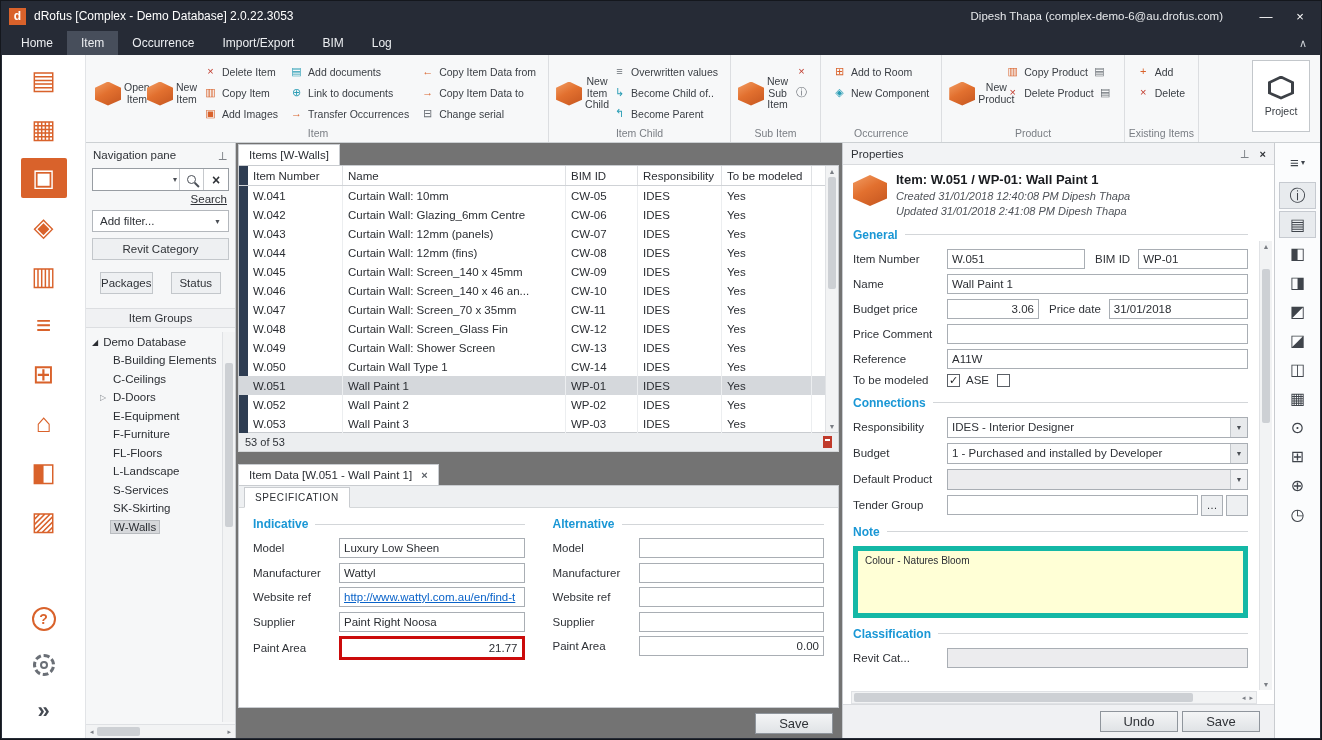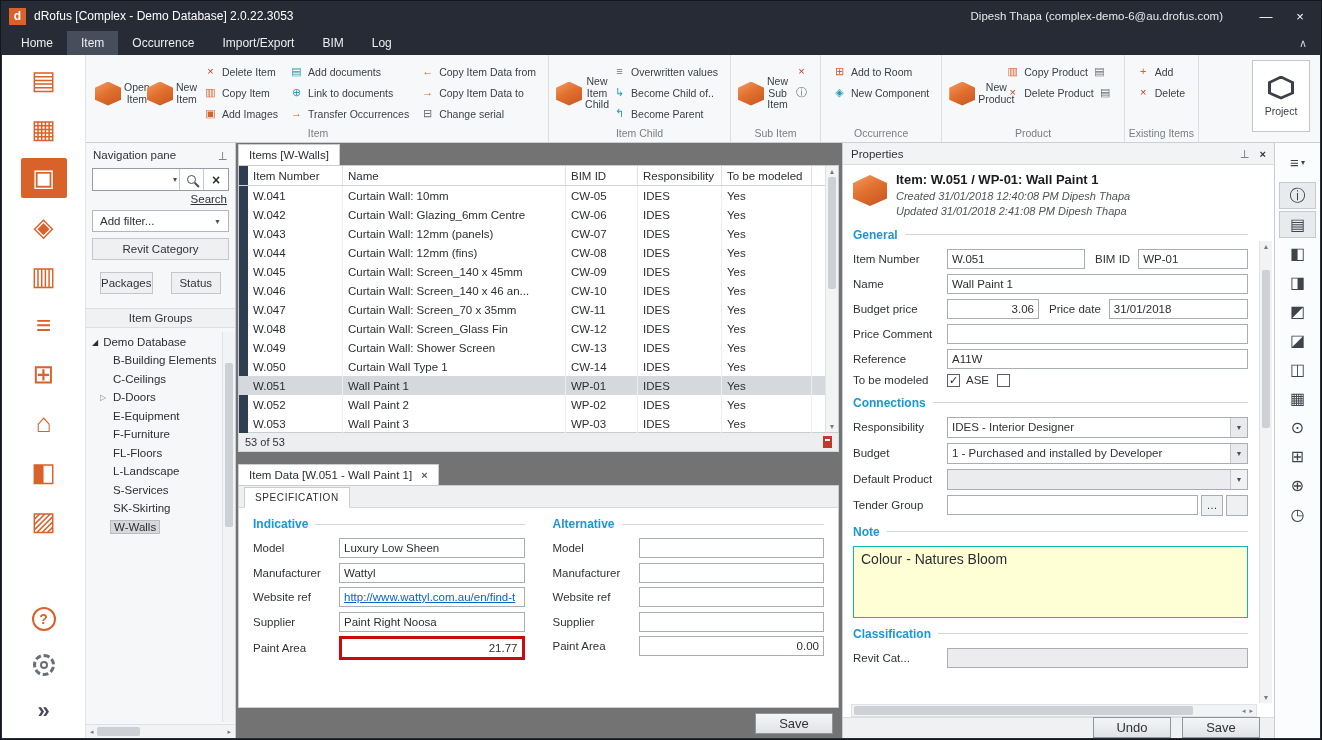--- a/index.html
+++ b/index.html
@@ -146,24 +146,24 @@
   .pinp.fx { flex:1; }
   .pinp.rt { justify-content:flex-end; }
   .pinp.dis { background:#ececee; }
   .plbl2 { padding-left:10px; flex-shrink:0; }
   .chk { width:13px; height:13px; border:1px solid #5a5f66; background:#fff; display:flex; align-items:center; justify-content:center; font-size:11px; line-height:1; color:#1a1c20; margin-right:6px; }
   .combo { flex:1; height:21px; border:1px solid #a9aeb4; background:#fff; display:flex; align-items:stretch; overflow:hidden; }
   .combo .val { flex:1; padding:0 4px; display:flex; align-items:center; white-space:nowrap; overflow:hidden; }
   .combo .dd { width:17px; border-left:1px solid #c3c7cb; background:#e8eaec; display:flex; align-items:center; justify-content:center; font-size:7px; color:#4a4e54; }
   .combo.dis { background:#ececee; } .combo.dis .dd { background:#f0f1f3; }
   .mini { width:22px; height:21px; border:1px solid #a9aeb4; background:#eef0f2; display:flex; align-items:center; justify-content:center; font-size:11px; color:#2f3237; margin-left:3px; flex-shrink:0; }
-  .note-box { height:72px; background:#ffffd6; border:1px solid #14b8a6; font-size:14px; color:#2b2e33; padding:4px 7px; margin-bottom:4px; }
+  .note-box { height:72px; background:#ffffd6; border:5px solid #14b8a6; font-size:10px; color:#2b2e33; padding:4px 7px; margin-bottom:4px; }
   .props-vscroll { top:76px; bottom:14px; right:2px; }
   .props-hscroll { position:absolute; bottom:0; left:8px; right:17px; height:13px; background:#f2f3f4; border:1px solid #e0e2e5; display:flex; align-items:center; padding:0 2px; gap:2px; }
-  .props-footer { height:21px; display:flex; align-items:flex-end; justify-content:flex-end; gap:11px; padding:0 14px; background:#f0f1f3; border-top:1px solid #d9dbde; flex-shrink:0; }
+  .props-footer { height:34px; display:flex; align-items:center; justify-content:flex-end; gap:4px; padding:0 14px; background:#f0f1f3; border-top:1px solid #d9dbde; flex-shrink:0; }
 
   
   .right-strip { width:46px; flex-shrink:0; background:#fbfcfd; border-left:1px solid #c9ccd0; padding-top:4px; }
   .rs-item { height:27px; margin:2px 4px; display:flex; align-items:center; justify-content:center; gap:2px; font-size:16px; color:#3f444b; border:1px solid transparent; }
   .rs-item.selected { background:#e8ebee; border:1px solid #c6cad0; }
   .rs-menu { font-size:15px; margin-bottom:6px; }
   .rs-dd { font-size:8px; }
   .rs-glyph { line-height:1; }
 </style>
 </head>

